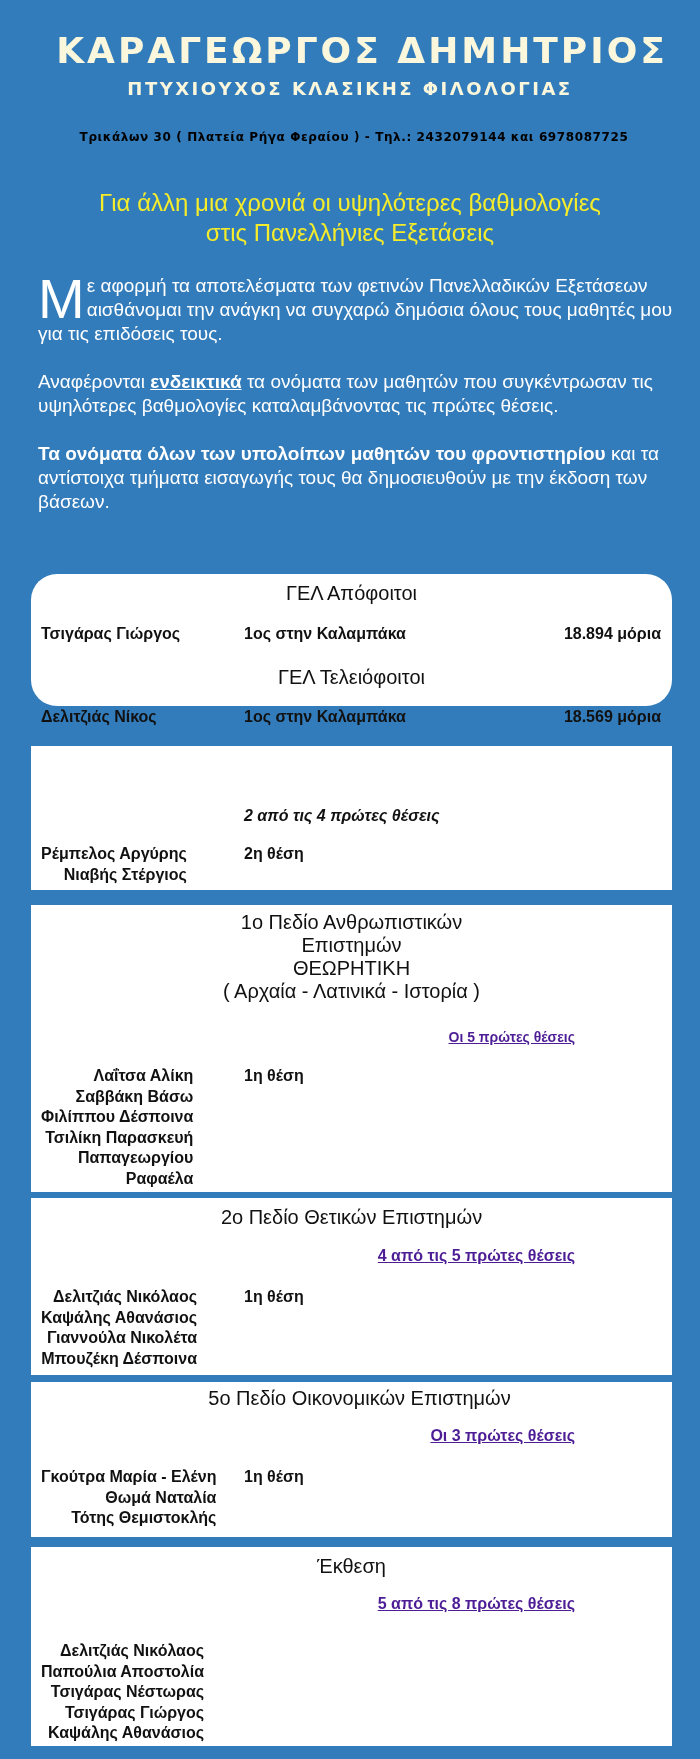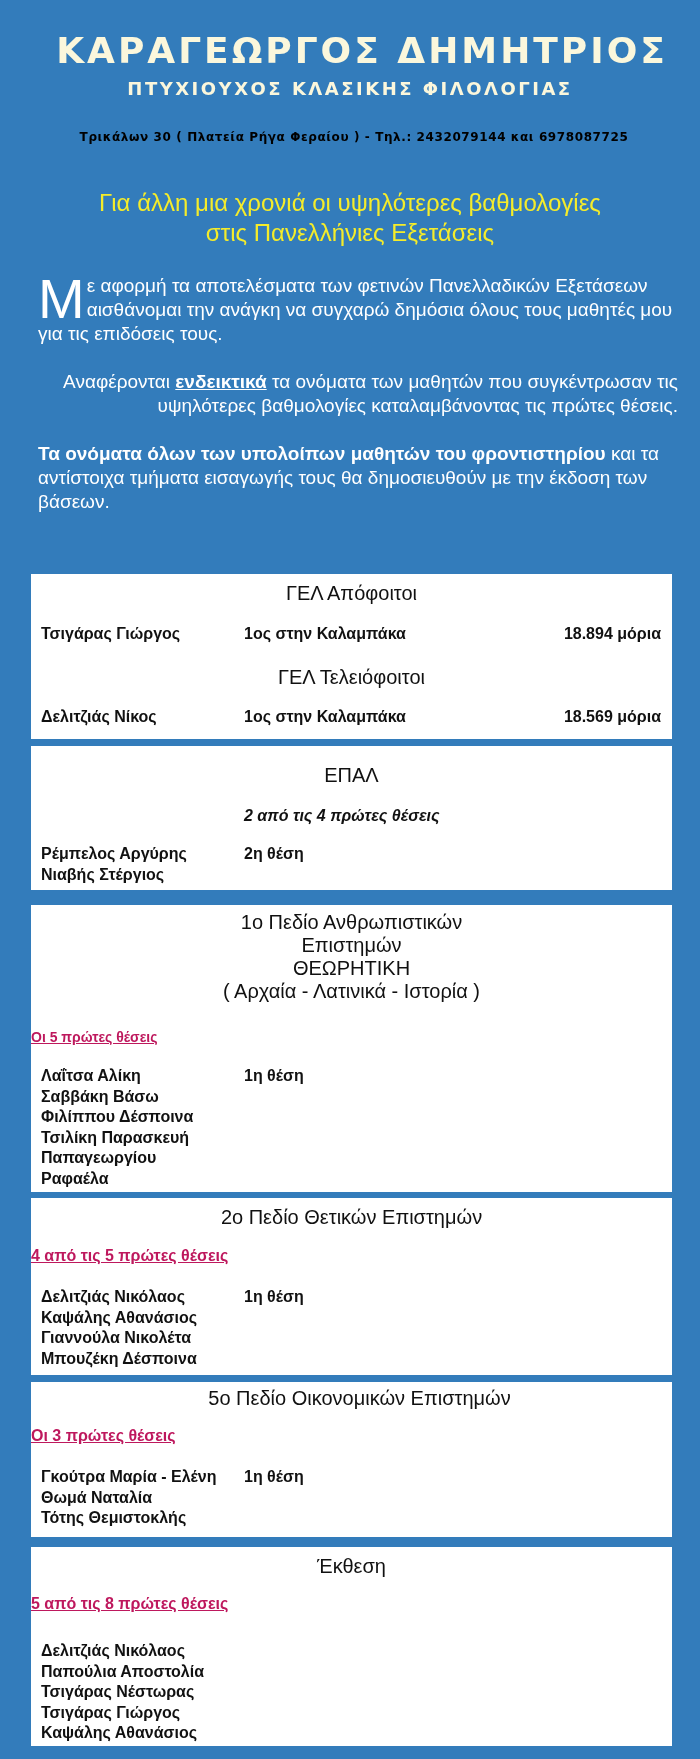--- a/index.html
+++ b/index.html
@@ -36,40 +36,40 @@
     font-size: 24px; line-height: 30px;
   }
   .intro {
     position: absolute; left: 38px; top: 274px; width: 640px;
     color: #ffffff; font-size: 19px; line-height: 24px;
   }
   .dropcap {
     float: left; font-size: 56px; line-height: 46px;
     margin: 2px 2px 0 0; color: #ffffff;
   }
-  .p2 { position: absolute; left: 38px; top: 370px; width: 640px; color: #fff; font-size: 19px; line-height: 24px; text-align: right; }
+  .p2 { position: absolute; left: 38px; top: 370px; width: 640px; color: #fff; font-size: 19px; line-height: 24px; }
   .p2 .em { font-weight: bold; text-decoration: underline; }
   .p3 { position: absolute; left: 38px; top: 442px; width: 640px; color: #fff; font-size: 19px; line-height: 24px; }
   .p3 .b { font-weight: bold; }
 
   .card {
     position: absolute; left: 31px; width: 641px;
     background: #ffffff;
     color: #111;
   }
   .card-title {
     position: absolute; left: 0; width: 641px; text-align: center;
     font-size: 20px; line-height: 23px; color: #111;
   }
   .card-sub {
-    position: absolute; left: 0; width: 544px; text-align: left;
-    font-size: 16px; font-weight: bold; color: #be185d;
+    position: absolute; left: 0; width: 544px; text-align: right;
+    font-size: 16px; font-weight: bold; color: #4c1d95;
   }
   .card-sub.u { text-decoration: underline; }
-  .cell { position: absolute; font-size: 16px; font-weight: bold; line-height: 20.5px; color: #111; }
+  .cell { position: absolute; font-size: 16px; font-weight: bold; line-height: 20.5px; color: #111; text-align: right; }
   .names { left: 10px; }
   .place { left: 213px; }
   .score { right: 11px; text-align: left; }
 </style>
 </head>
 <body>
 
 <div class="hdr-name">ΚΑΡΑΓΕΩΡΓΟΣ ΔΗΜΗΤΡΙΟΣ</div>
 <div class="hdr-sub">ΠΤΥΧΙΟΥΧΟΣ ΚΛΑΣΙΚΗΣ ΦΙΛΟΛΟΓΙΑΣ</div>
 <div class="hdr-addr">Τρικάλων 30 ( Πλατεία Ρήγα Φεραίου ) - Τηλ.: 2432079144 και 6978087725</div>
@@ -84,33 +84,32 @@
 </div>
 
 <div class="p2">
   <span>Αναφέρονται </span><span class="em">ενδεικτικά</span><span> τα ονόματα των μαθητών που συγκέντρωσαν τις υψηλότερες βαθμολογίες καταλαμβάνοντας τις πρώτες θέσεις.</span>
 </div>
 
 <div class="p3">
   <span class="b">Τα ονόματα όλων των υπολοίπων μαθητών του φροντιστηρίου</span><span> και τα αντίστοιχα τμήματα εισαγωγής τους θα δημοσιευθούν με την έκδοση των βάσεων.</span>
 </div>
 
-<div class="card" style="top:574px;height:165px;">
+<div class="card" style="top:574px;height:132px;border-radius:26px;">
   <div class="card-title" style="top:8px;">ΓΕΛ Απόφοιτοι</div>
   <div class="cell names" style="top:50px;">Τσιγάρας Γιώργος</div>
   <div class="cell place" style="top:50px;">1ος στην Καλαμπάκα</div>
   <div class="cell score" style="top:50px;">18.894 μόρια</div>
   <div class="card-title" style="top:92px;">ΓΕΛ Τελειόφοιτοι</div>
   <div class="cell names" style="top:133px;">Δελιτζιάς Νίκος</div>
   <div class="cell place" style="top:133px;">1ος στην Καλαμπάκα</div>
   <div class="cell score" style="top:133px;">18.569 μόρια</div>
 </div>
 
 <div class="card" style="top:746px;height:144px;">
-  <div class="card-title" style="top:18px;">ΕΠΑΛ</div>
   <div class="cell" style="top:60px;left:213px;font-style:italic;">2 από τις 4 πρώτες θέσεις</div>
   <div class="cell names" style="top:98px;">
     <div>Ρέμπελος Αργύρης</div>
     <div>Νιαβής Στέργιος</div>
   </div>
   <div class="cell place" style="top:98px;">2η θέση</div>
 </div>
 
 <div class="card" style="top:905px;height:287px;">
   <div class="card-title" style="top:6px;">

